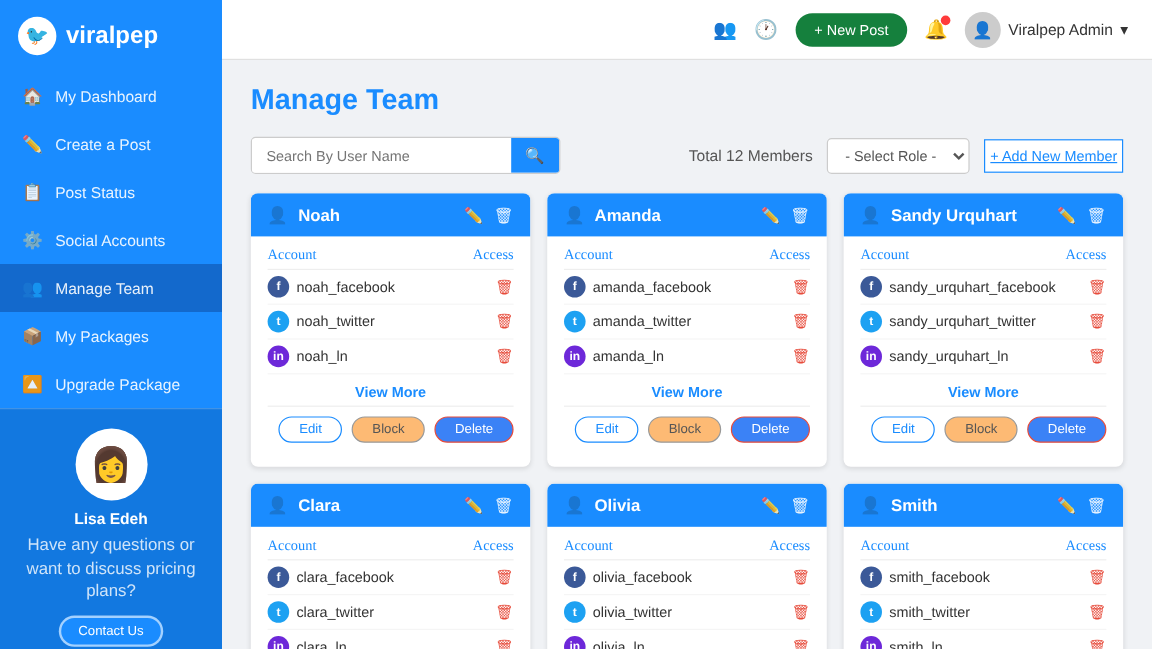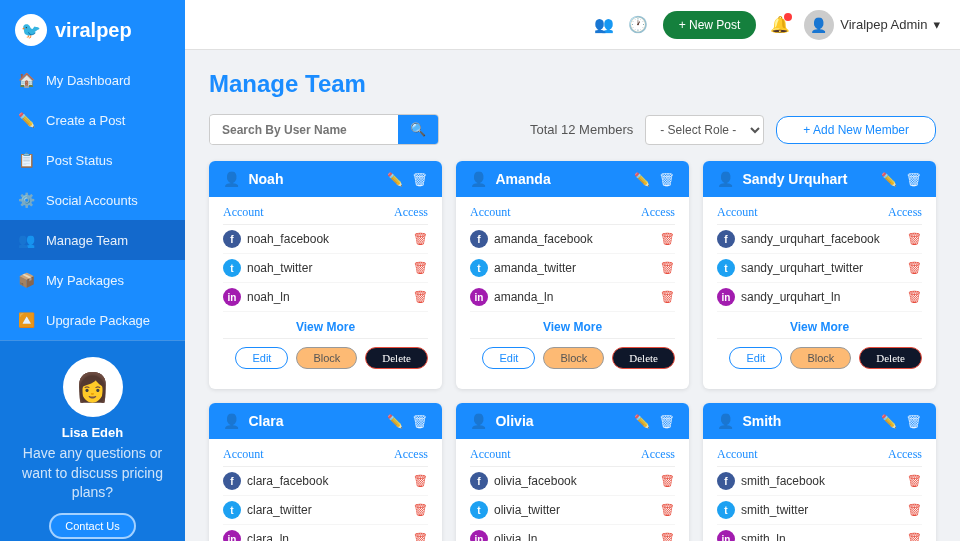--- a/index.html
+++ b/index.html
@@ -148,23 +148,22 @@
       border: 1px solid #ccc;
       border-radius: 4px;
       overflow: hidden;
       background: #fff;
     }
     .search-input {
       border: none;
       outline: none;
       padding: 7px 12px;
       font-size: 12px;
-      width: 188px;
+      width: 216px;
       color: #333;
-      font-weight: bold;
     }
     .search-btn {
       background: #1a8cff;
       border: none;
       color: #fff;
       padding: 7px 12px;
       cursor: pointer;
       font-size: 13px;
     }
     .filter-right {
@@ -177,25 +176,25 @@
       padding: 6px 10px;
       font-size: 12px;
       outline: none;
       color: #555;
       background: #fff;
     }
     .add-member-btn {
       background: #fff;
       border: 1px solid #1a8cff;
       color: #1a8cff;
-      border-radius: 12px;
-      padding: 6px 26px;
+      border-radius: 0;
+      padding: 6px 4px;
       font-size: 12px;
       cursor: pointer;
-      display: flex; align-items: center; gap: 4px;
+      display: flex; align-items: center; gap: 4px; text-decoration: underline;
     }
 
     
     .cards-grid {
       display: grid;
       grid-template-columns: repeat(3, 1fr);
       gap: 14px;
     }
     .member-card {
       background: #fff;
@@ -241,21 +240,21 @@
       width: 18px; height: 18px;
       border-radius: 50%;
       display: flex; align-items: center; justify-content: center;
       font-size: 10px;
       color: #fff;
       font-weight: 700;
       flex-shrink: 0;
     }
     .fb-icon { background: #3b5998; }
     .tw-icon { background: #1da1f2; }
-    .in-icon { background: #a21caf; text-align: center; }
+    .in-icon { background: #6d28d9; text-align: center; }
     .delete-icon { color: #e74c3c; font-size: 12px; cursor: pointer; }
 
     .view-more {
       text-align: center;
       padding: 8px 0 4px;
       color: #1a8cff;
       font-size: 12px;
       cursor: pointer;
       font-weight: bold;
     }
@@ -268,21 +267,21 @@
     }
     .action-btn {
       border-radius: 20px;
       padding: 4px 16px;
       font-size: 11px;
       cursor: pointer;
       border: 1px solid;
     }
     .edit-btn { border-color: #1a8cff; color: #1a8cff; background: #fff; }
     .block-btn { border-color: #999; color: #555; background: #fdba74; }
-    .delete-btn { border-color: #e74c3c; color: #fff; background: #0f172a; font-family: Liberation Serif, serif; }
+    .delete-btn { border-color: #e74c3c; color: #fff; background: #3b82f6; }
   </style>
 </head>
 <body>
 
 <div id="sidebar">
   <div class="sidebar-logo">
     <div class="logo-icon">🐦</div>
     <span class="logo-text">viralpep</span>
   </div>
   <nav class="sidebar-nav" id="sidebar-nav">

